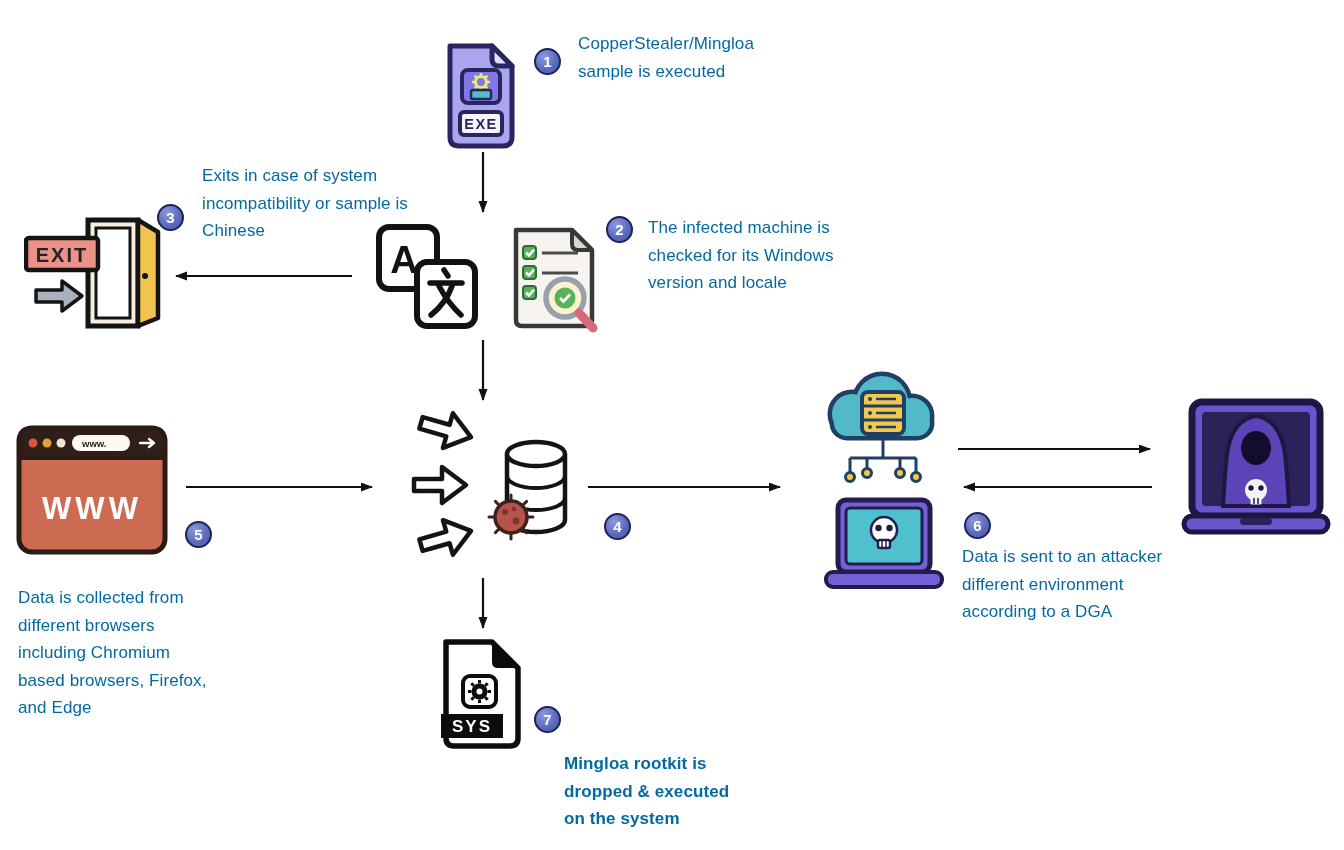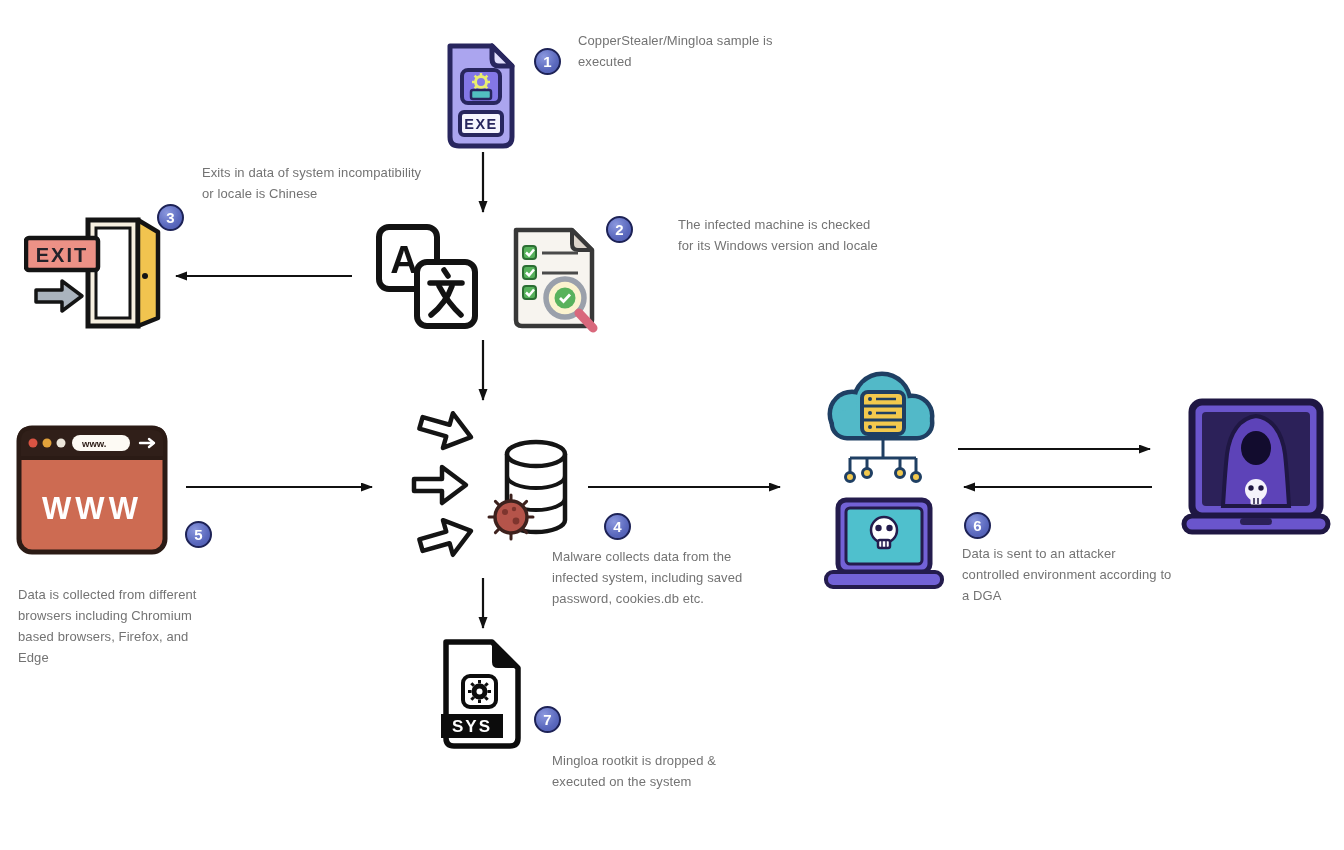--- a/index.html
+++ b/index.html
@@ -4,21 +4,21 @@
 <style>
   html,body{margin:0;padding:0;background:#fff;}
   .canvas{position:relative;width:1344px;height:850px;background:#fff;
           font-family:"Liberation Sans",sans-serif;overflow:hidden;}
   .icon{position:absolute;}
   .icon svg{display:block;width:100%;height:100%;}
   .badge{position:absolute;width:27px;height:27px;border-radius:50%;
          background:radial-gradient(circle at 35% 30%,#8b98de,#5a68bd 60%,#4b58ae);
          border:2px solid #1d2256;color:#fff;font-size:15px;font-weight:bold;
          display:flex;align-items:center;justify-content:center;box-sizing:border-box;}
-  .note{position:absolute;font-size:13px;line-height:1.62;color:#737373;letter-spacing:0.1px;}
+  .note{position:absolute;font-size:17px;line-height:1.62;color:#0369a1;letter-spacing:0.1px;}
   .connectors{position:absolute;left:0;top:0;pointer-events:none;}
   text{font-family:"Liberation Sans",sans-serif;}
 </style>
 </head>
 <body>
 
 <div class="canvas">
 
   <svg class="connectors" width="1344" height="850" viewBox="0 0 1344 850">
     <defs>
@@ -94,36 +94,36 @@
       <g>
         <circle cx="61" cy="76" r="19" fill="#fbf3cf" stroke="#9aa0ab" stroke-width="5.5"></circle>
         <circle cx="61" cy="76" r="10.5" fill="#58b25c"></circle>
         <path d="M56 76 l3.5 3.5 6.5 -7" stroke="#fff" stroke-width="2.8" fill="none"></path>
         <line x1="75" y1="91" x2="89" y2="106" stroke="#d9687c" stroke-width="9" stroke-linecap="round"></line>
       </g>
     </svg>
   </div>
 
   <div class="badge" style="left:606px;top:216px;">2</div>
-  <div class="note" style="left:648px;top:214px;width:205px;margin-left:30px;">The infected machine is checked for its Windows version and locale</div>
+  <div class="note" style="left:648px;top:214px;width:205px;">The infected machine is checked for its Windows version and locale</div>
 
   <div class="icon" style="left:24px;top:214px;width:138px;height:120px;">
     <svg viewBox="0 0 138 120">
       <rect x="64" y="6" width="50" height="106" fill="#f6efe0" stroke="#141414" stroke-width="5"></rect>
       <rect x="72" y="14" width="34" height="90" fill="#fff" stroke="#141414" stroke-width="3"></rect>
       <path d="M114 6 L134 18 V104 L114 112 Z" fill="#f1c44f" stroke="#141414" stroke-width="4.5" stroke-linejoin="round"></path>
       <circle cx="121" cy="62" r="3" fill="#141414"></circle>
       <rect x="2" y="24" width="72" height="32" rx="3" fill="#ec9186" stroke="#141414" stroke-width="4.5"></rect>
       <text x="38" y="48" font-size="20" font-weight="bold" fill="#23232a" text-anchor="middle" letter-spacing="2">EXIT</text>
       <path d="M12 76 h26 v-9 l20 15 -20 15 v-9 h-26 z" fill="#aab3bd" stroke="#141414" stroke-width="3.5" stroke-linejoin="round"></path>
     </svg>
   </div>
 
   <div class="badge" style="left:157px;top:204px;">3</div>
-  <div class="note" style="left:202px;top:162px;width:230px;">Exits in data of system incompatibility or locale is Chinese</div>
+  <div class="note" style="left:202px;top:162px;width:230px;">Exits in case of system incompatibility or sample is Chinese</div>
 
   <div class="icon" style="left:16px;top:424px;width:152px;height:132px;">
     <svg viewBox="0 0 152 130">
       <rect x="3" y="3" width="146" height="124" rx="13" fill="#cd6b52" stroke="#2b1b15" stroke-width="5"></rect>
       <path d="M3 16 q0 -13 13 -13 H136 q13 0 13 13 V33 H3 Z" fill="#301f19" stroke="#2b1b15" stroke-width="4"></path>
       <circle cx="17" cy="18" r="4.5" fill="#d95443"></circle>
       <circle cx="31" cy="18" r="4.5" fill="#e2a23b"></circle>
       <circle cx="45" cy="18" r="4.5" fill="#ece6da"></circle>
       <rect x="56" y="10" width="58" height="16" rx="8" fill="#fdfaf4"></rect>
       <text x="66" y="21.5" font-size="9.5" font-weight="bold" fill="#2b1b15">www.</text>
@@ -161,21 +161,20 @@
         </g>
         <circle cx="103" cy="115" r="16" fill="#b5544a" stroke="#3d211d" stroke-width="3.5"></circle>
         <circle cx="97" cy="110" r="3" fill="#7e352e"></circle>
         <circle cx="108" cy="119" r="3.4" fill="#7e352e"></circle>
         <circle cx="106" cy="107" r="2.2" fill="#7e352e"></circle>
       </g>
     </svg>
   </div>
 
   <div class="badge" style="left:604px;top:513px;">4</div>
-  <div class="note" style="left:552px;top:546px;width:195px;">Malware collects data from the infected system, including saved password, cookies.db etc.</div>
 
   <div class="icon" style="left:812px;top:366px;width:140px;height:248px;">
     <svg viewBox="0 0 140 248">
       <g>
         <g stroke="#1f3f63" stroke-width="9" fill="#52b9c8">
           <circle cx="40" cy="48" r="20"></circle>
             <circle cx="70" cy="36" r="26"></circle>
             <circle cx="100" cy="50" r="18"></circle>
           <rect x="22" y="44" width="96" height="26" rx="13"></rect>
         </g>
@@ -220,21 +219,21 @@
           <rect x="66" y="174" width="12" height="8" rx="2" fill="#fff" stroke="#241c4d" stroke-width="2.5"></rect>
           <line x1="70" y1="175" x2="70" y2="181" stroke="#241c4d" stroke-width="1.5"></line>
           <line x1="74" y1="175" x2="74" y2="181" stroke="#241c4d" stroke-width="1.5"></line>
         </g>
         <rect x="14" y="206" width="116" height="15" rx="7" fill="#7262d6" stroke="#241c4d" stroke-width="4"></rect>
       </g>
     </svg>
   </div>
 
   <div class="badge" style="left:964px;top:512px;">6</div>
-  <div class="note" style="left:962px;top:543px;width:210px;">Data is sent to an attacker controlled environment according to a DGA</div>
+  <div class="note" style="left:962px;top:543px;width:210px;">Data is sent to an attacker different environment according to a DGA</div>
 
   <div class="icon" style="left:1180px;top:398px;width:152px;height:150px;">
     <svg viewBox="0 0 152 150">
       <rect x="12" y="4" width="128" height="114" rx="10" fill="#6a55cc" stroke="#1f1743" stroke-width="7"></rect>
       <rect x="22" y="14" width="108" height="94" rx="4" fill="#2c2159"></rect>
       <path d="M76 18 C60 20 50 34 47 56 C45 74 44 92 43 108 L109 108 C108 92 107 74 105 56 C102 34 92 20 76 18 Z" fill="#5d43b8" stroke="#1f1743" stroke-width="4"></path>
       <ellipse cx="76" cy="50" rx="15" ry="17" fill="#120c2e"></ellipse>
       <g>
         <circle cx="76" cy="92" r="11" fill="#f4f2fb"></circle>
         <circle cx="71" cy="90" r="2.7" fill="#1f1743"></circle>
@@ -266,15 +265,15 @@
         </g>
         <circle cx="41.5" cy="55.5" r="8" fill="#0c0c0c"></circle>
         <circle cx="41.5" cy="55.5" r="3" fill="#fff"></circle>
       </g>
       <rect x="3" y="78" width="62" height="24" fill="#0c0c0c"></rect>
       <text x="34" y="96" font-size="17" font-weight="bold" fill="#fff" text-anchor="middle" letter-spacing="2">SYS</text>
     </svg>
   </div>
 
   <div class="badge" style="left:534px;top:706px;">7</div>
-  <div class="note" style="left:552px;top:750px;width:185px;">Mingloa rootkit is dropped &amp; executed on the system</div>
+  <div class="note" style="left:564px;top:750px;width:185px;font-weight:bold;">Mingloa rootkit is dropped &amp; executed on the system</div>
 
 </div>
 
 </body></html>

